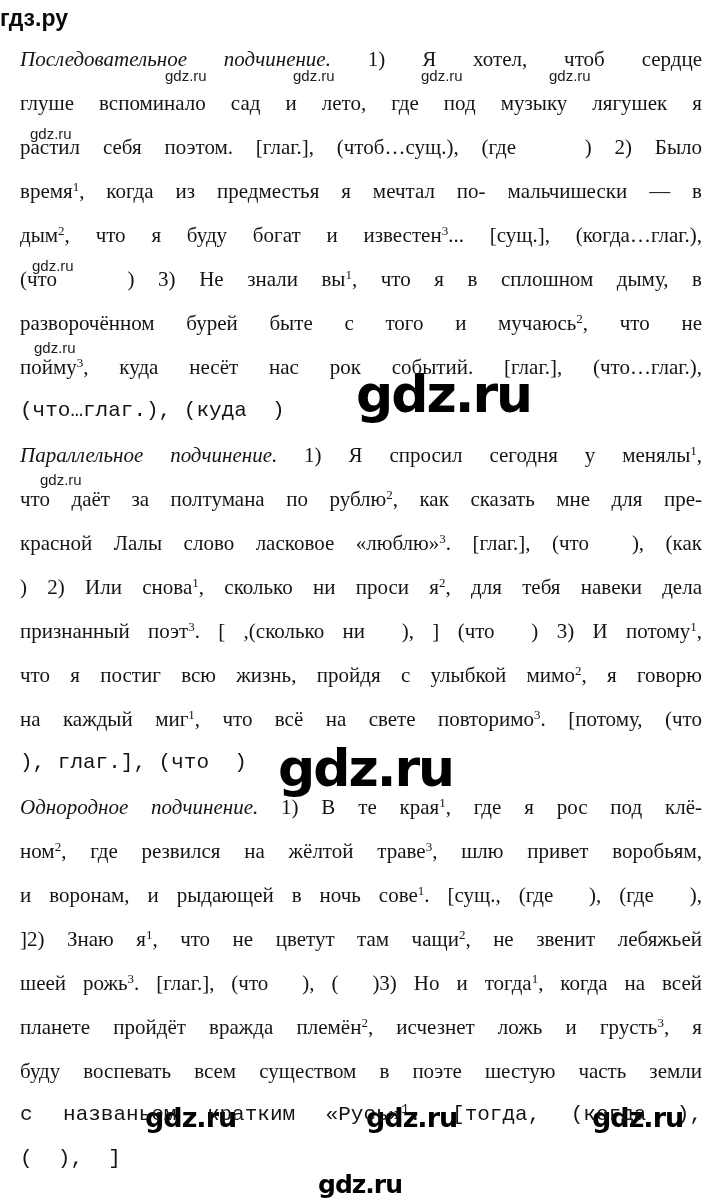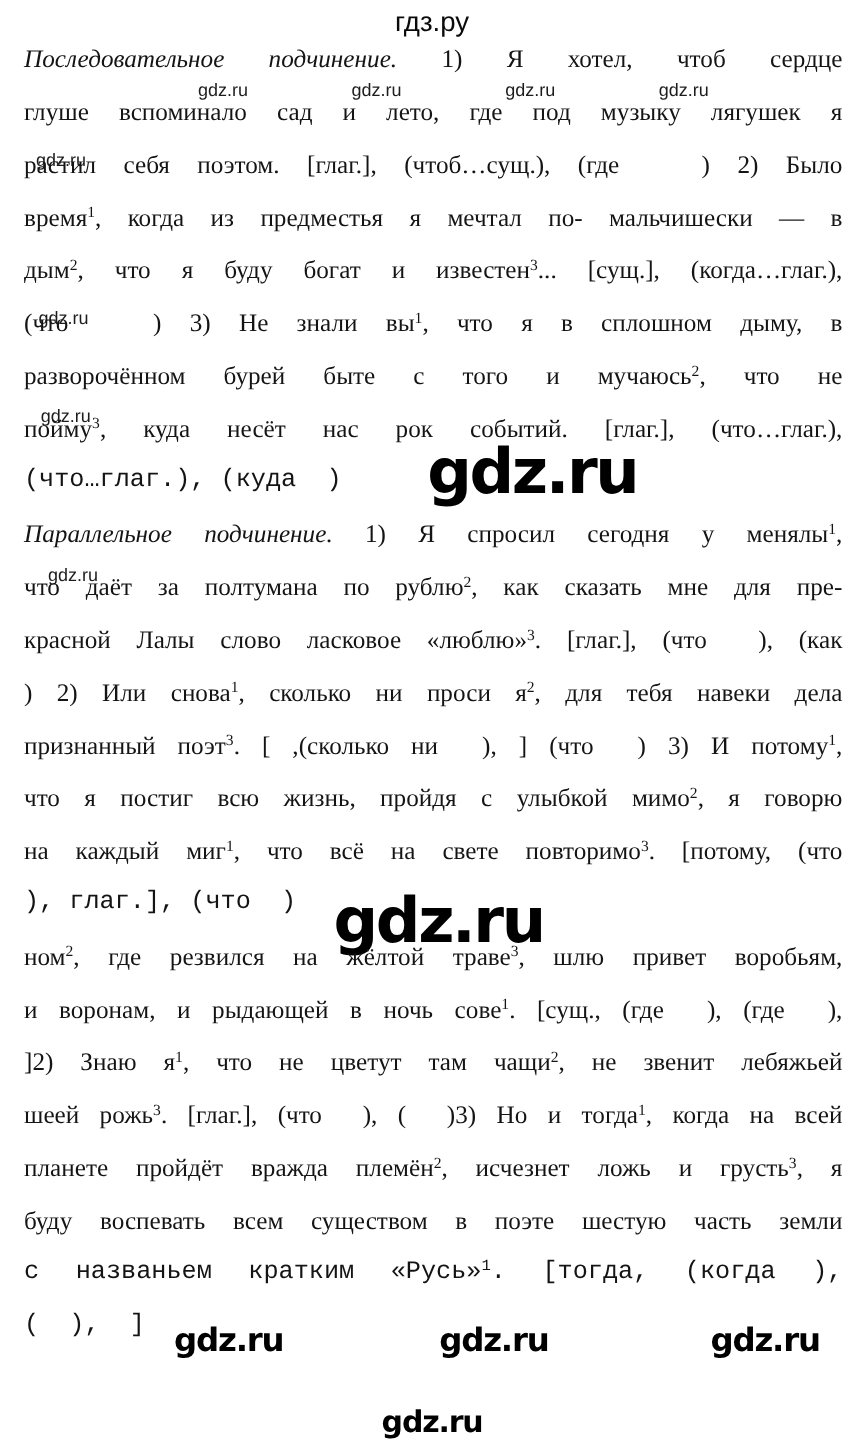--- a/index.html
+++ b/index.html
@@ -1,25 +1,25 @@
 <!DOCTYPE html>
 <html><head>
 <meta charset="utf-8">
 <style>
   html,body { margin:0; padding:0; background:#ffffff; }
   .page {
     position:relative; width:720px; height:1203px; background:#ffffff;
     overflow:hidden; font-family:"Liberation Serif", serif; color:#111;
   }
   .site-header {
-    position:absolute; top:5px; left:0; width:720px; text-align:center;
-    font-family:"Liberation Sans", sans-serif; font-weight:normal;
+    position:absolute; top:5px; left:0; width:720px; text-align:left;
+    font-family:"Liberation Sans", sans-serif; font-weight:bold;
     font-size:23px; color:#0a0a0a;
   }
-  .doc { position:absolute; left:20px; top:27px; width:682px; }
+  .doc { position:absolute; left:20px; top:37px; width:682px; }
   .line {
     font-size:21px; line-height:44px; height:44px;
     text-align:justify; text-align-last:justify;
     white-space:normal; color:#141414;
   }
   .line.end { text-align-last:left;font-family:Liberation Mono, monospace; }
   .line sup { font-size:13px; line-height:0; vertical-align:7px; }
   .line i { font-style:italic; }
   
   .wm-s {
@@ -76,20 +76,21 @@
       <div class="line">пойму<sup>3</sup>, куда несёт нас рок событий. [глаг.], (что…глаг.),</div>
       <div class="line end">(что…глаг.), (куда&nbsp;&nbsp;)</div>
       <div class="line"><i>Параллельное подчинение.</i> 1) Я спросил сегодня у менялы<sup>1</sup>,</div>
       <div class="line">что даёт за полтумана по рублю<sup>2</sup>, как сказать мне для пре-</div>
       <div class="line">красной Лалы слово ласковое «люблю»<sup>3</sup>. [глаг.], (что&nbsp;&nbsp;), (как</div>
       <div class="line">) 2) Или снова<sup>1</sup>, сколько ни проси я<sup>2</sup>, для тебя навеки дела</div>
       <div class="line">признанный поэт<sup>3</sup>. [ ,(сколько ни&nbsp;&nbsp;), ] (что&nbsp;&nbsp;) 3) И потому<sup>1</sup>,</div>
       <div class="line">что я постиг всю жизнь, пройдя с улыбкой мимо<sup>2</sup>, я говорю</div>
       <div class="line">на каждый миг<sup>1</sup>, что всё на свете повторимо<sup>3</sup>. [потому, (что</div>
       <div class="line end">), глаг.], (что&nbsp;&nbsp;)</div>
+      <div class="line"><i>Однородное подчинение.</i> 1) В те края<sup>1</sup>, где я рос под клё-</div>
       <div class="line">ном<sup>2</sup>, где резвился на жёлтой траве<sup>3</sup>, шлю привет воробьям,</div>
       <div class="line">и воронам, и рыдающей в ночь сове<sup>1</sup>. [сущ., (где&nbsp;&nbsp;), (где&nbsp;&nbsp;),</div>
       <div class="line">]2) Знаю я<sup>1</sup>, что не цветут там чащи<sup>2</sup>, не звенит лебяжьей</div>
       <div class="line">шеей рожь<sup>3</sup>. [глаг.], (что&nbsp;&nbsp;), (&nbsp;&nbsp;)3) Но и тогда<sup>1</sup>, когда на всей</div>
       <div class="line">планете пройдёт вражда племён<sup>2</sup>, исчезнет ложь и грусть<sup>3</sup>, я</div>
       <div class="line">буду воспевать всем существом в поэте шестую часть земли</div>
       <div class="line end">с названьем кратким «Русь»<sup>1</sup>. [тогда, (когда&nbsp;), (&nbsp;&nbsp;),&nbsp;&nbsp;]</div>
     </div>
 
   <div class="wm-footer">gdz.ru</div>

